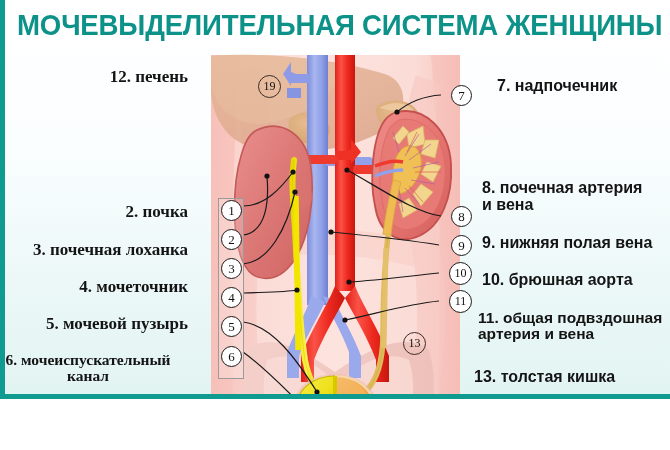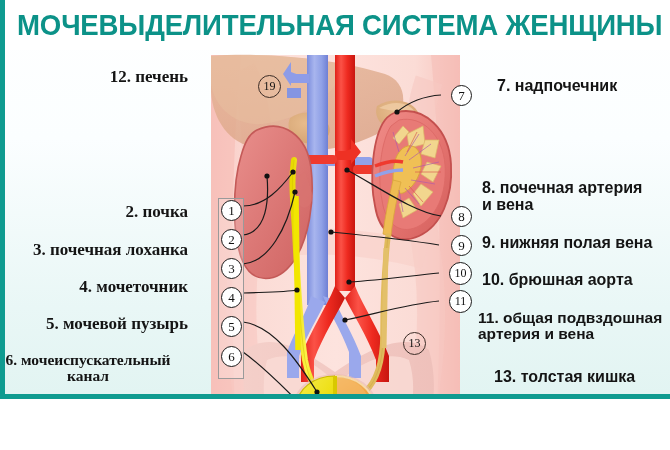--- a/index.html
+++ b/index.html
@@ -303,21 +303,21 @@
   </div>
 
   <div>
     <div class="lbl lbl-right" style="left:492px;top:78px;font-size:16px;">7. надпочечник</div>
     <div class="lbl lbl-right" style="left:477px;top:180px;font-size:16px;">8. почечная артерия
     и вена</div>
     <div class="lbl lbl-right" style="left:477px;top:235px;font-size:16px;">9. нижняя полая вена</div>
     <div class="lbl lbl-right" style="left:477px;top:272px;font-size:16px;">10. брюшная аорта</div>
     <div class="lbl lbl-right" style="left:473px;top:310px;font-size:15.5px;">11. общая подвздошная
       артерия и вена</div>
-    <div class="lbl lbl-right" style="left:489px;top:369px;font-size:16px;text-align:center;">13. толстая кишка</div>
+    <div class="lbl lbl-right" style="left:469px;top:369px;font-size:16px;text-align:center;">13. толстая кишка</div>
     <div class="lbl lbl-right" style="left:477px;top:417px;font-size:16px;">14. таз</div>
   </div>
 
   <div>
     <div class="cnum" style="left:216px;top:200px;">1</div>
     <div class="cnum" style="left:216px;top:229px;">2</div>
     <div class="cnum" style="left:216px;top:258px;">3</div>
     <div class="cnum" style="left:216px;top:287px;">4</div>
     <div class="cnum" style="left:216px;top:316px;">5</div>
     <div class="cnum" style="left:216px;top:346px;">6</div>

